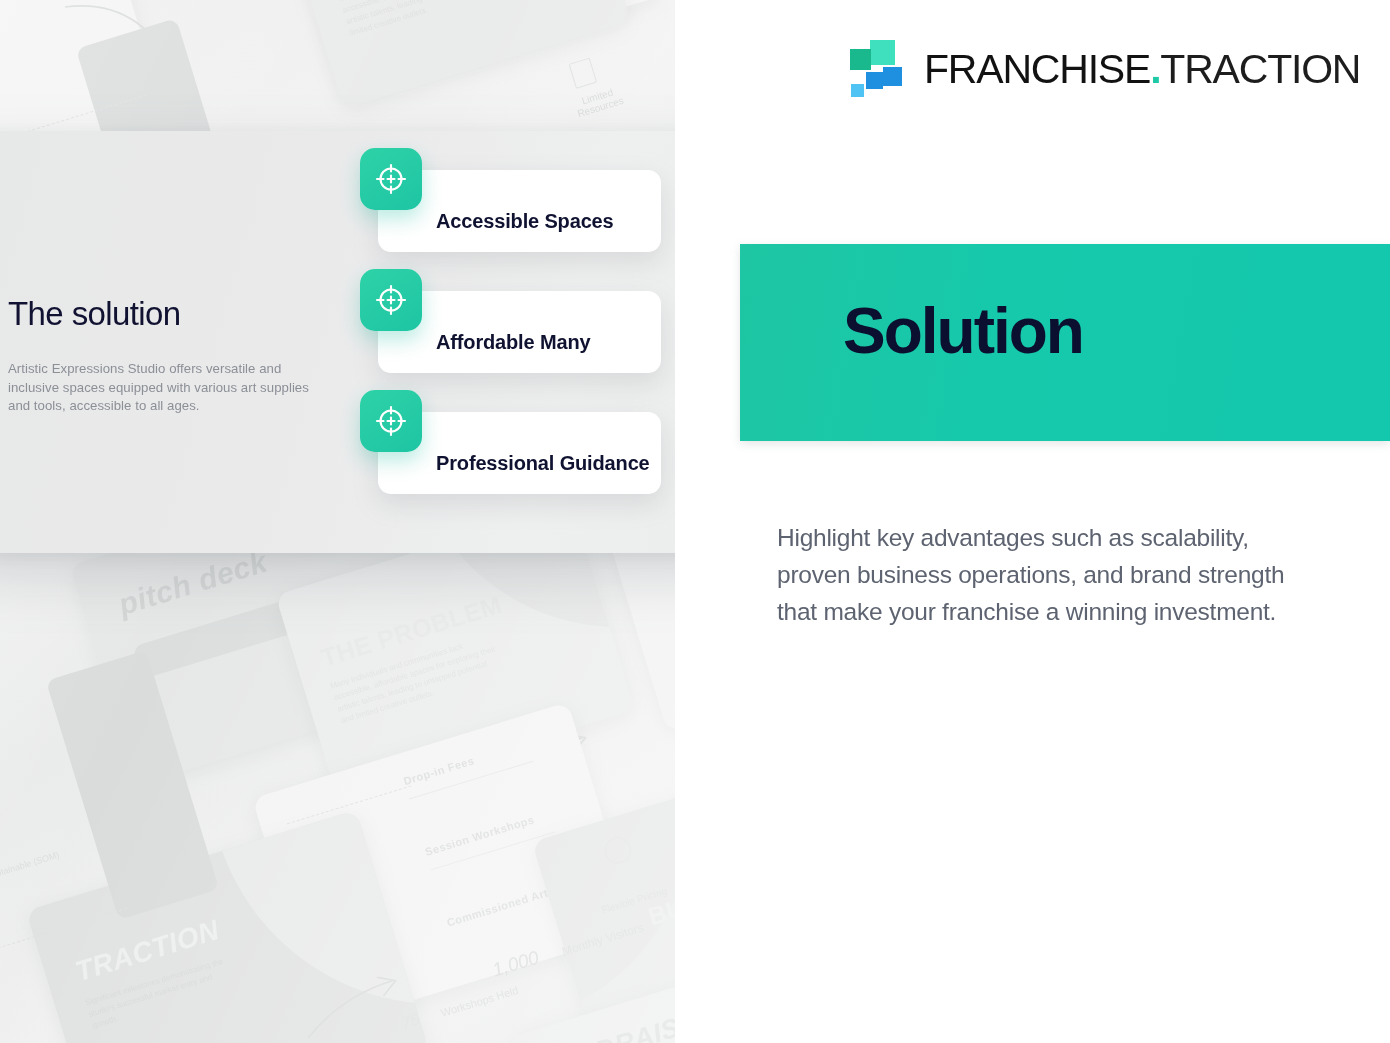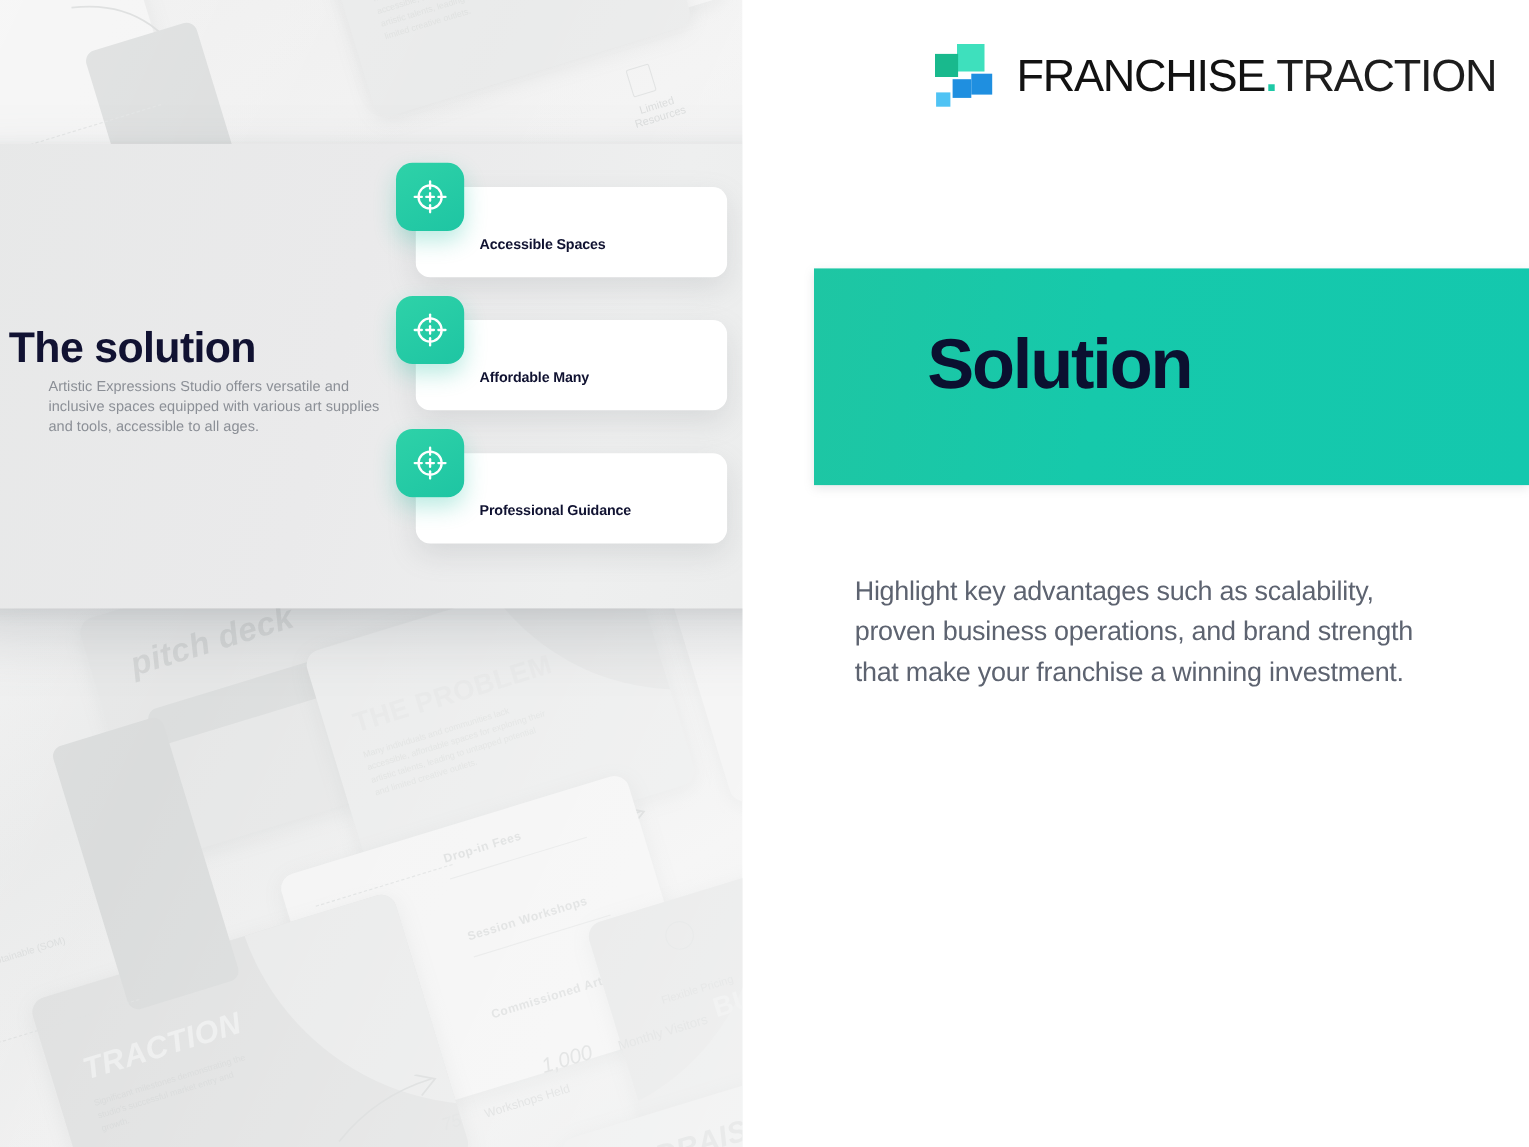--- a/index.html
+++ b/index.html
@@ -49,41 +49,40 @@
   
   #slide-card{
     position:absolute; left:-44px; top:131px; width:786px; height:422px;
     background:linear-gradient(105deg,#e7e8e8 0%,#eaeaeb 45%,#eeefef 75%,#ebecec 100%);
     border-radius:22px;
     box-shadow:0 22px 55px rgba(120,128,135,.26), 0 4px 14px rgba(120,128,135,.12);
     overflow:hidden;
   }
   #slide-title{
     position:absolute; left:52px; top:164px;
-    font-size:39px; font-weight:bold; color:#111232;
+    font-size:33px; font-weight:normal; color:#111232;
     letter-spacing:-.6px;
   }
   #slide-desc{
-    position:absolute; left:52px; top:211px; width:320px;
+    position:absolute; left:52px; top:229px; width:320px;
     font-size:13.2px; line-height:1.42; color:#8b8f96;
     letter-spacing:.05px;
-    margin-left:36px;
   }
 
   .feature-row{ position:absolute; left:404px; }
   .feature-card{
     position:absolute; left:18px; top:22px;
     width:283px; height:82px;
     background:#ffffff; border-radius:13px;
     box-shadow:0 10px 26px rgba(128,135,142,.20);
     display:flex; align-items:center;
   }
   .feature-label{
     padding-left:58px;
-    font-size:13px; font-weight:bold; color:#101231;
+    font-size:20px; font-weight:bold; color:#101231;
     letter-spacing:-.15px;
     margin-top:20px;
   }
   .feature-icon{
     position:absolute; left:0; top:0;
     width:62px; height:62px; border-radius:15px;
     background:linear-gradient(150deg,#2ed2a8 0%,#1ec5a3 100%);
     box-shadow:0 9px 20px rgba(30,190,160,.30);
     display:flex; align-items:center; justify-content:center;
     z-index:3;

